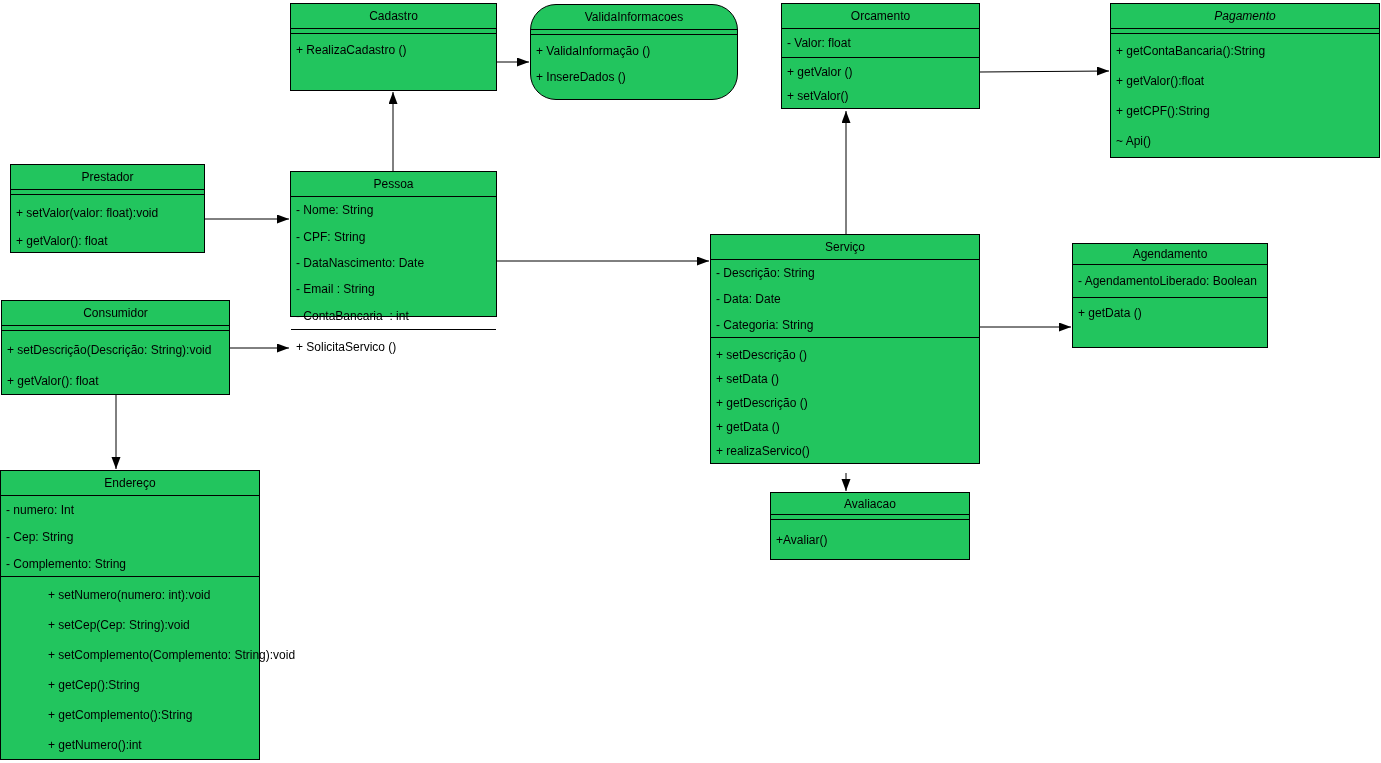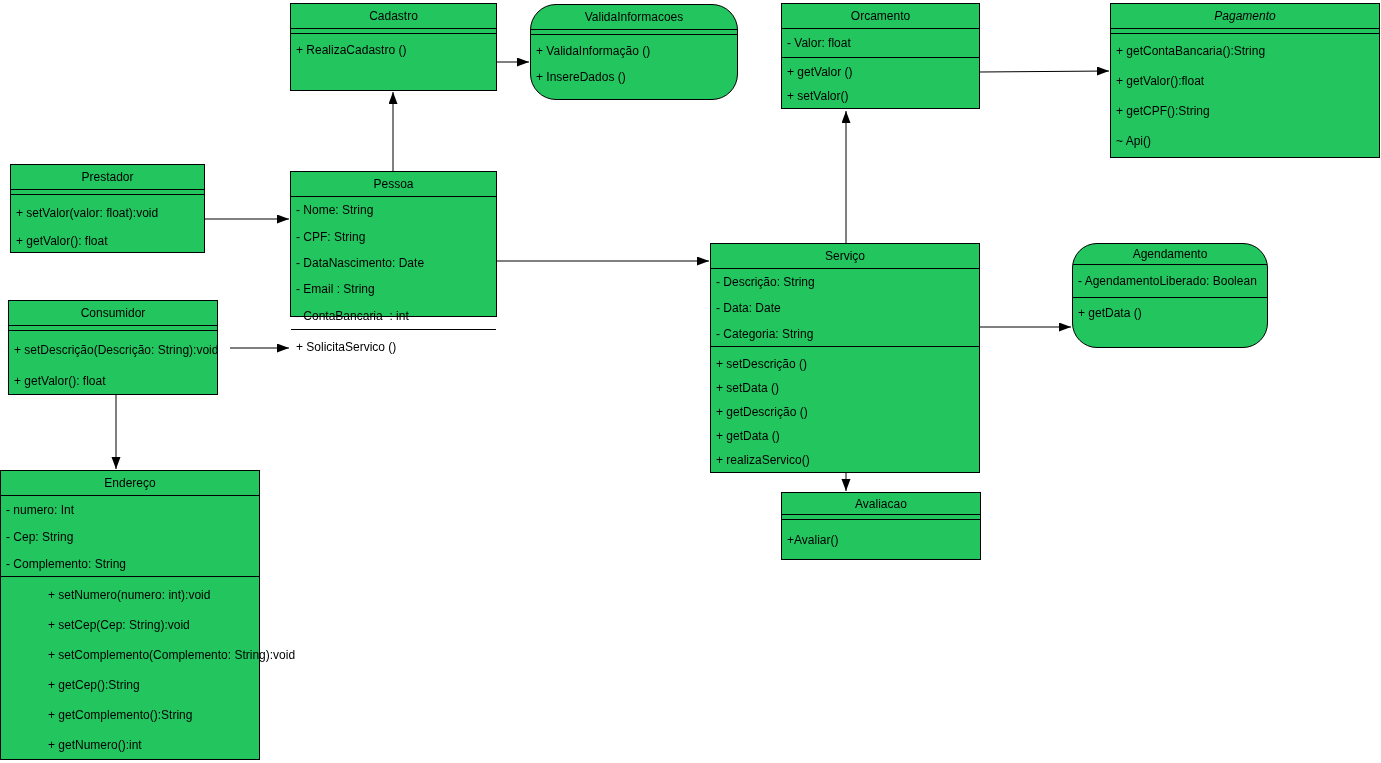--- a/index.html
+++ b/index.html
@@ -43,42 +43,42 @@
 
   #cls-prestador{left:10px;top:164px;width:195px;height:89px;}
   #cls-prestador .uml-methods{padding-top:4px;}
   #cls-prestador .uml-methods .row{height:28px;}
 
   #cls-pessoa{left:290px;top:171px;width:207px;height:146px;}
   #cls-pessoa .uml-attrs{height:133px;}
   #cls-pessoa .uml-attrs .row{height:26.4px;}
   #cls-pessoa .uml-methods{padding-top:4px;}
 
-  #cls-consumidor{left:8px;top:300px;width:210px;height:95px;}
+  #cls-consumidor{left:1px;top:300px;width:229px;height:95px;}
   #cls-consumidor .uml-methods{padding-top:3px;}
   #cls-consumidor .uml-methods .row{height:31px;}
 
-  #cls-servico{left:710px;top:243px;width:270px;height:230px;}
+  #cls-servico{left:710px;top:234px;width:270px;height:230px;}
   #cls-servico .uml-attrs{height:78px;}
   #cls-servico .uml-methods{padding-top:5px;}
   #cls-servico .uml-methods .row{height:24px;}
 
-  #cls-agendamento{left:1072px;top:243px;width:196px;height:105px;border-radius:25px;}
+  #cls-agendamento{left:1072px;top:243px;width:196px;height:105px;}
   #cls-agendamento .uml-title{height:20px;}
   #cls-agendamento .uml-attrs{height:33px;}
   #cls-agendamento .uml-attrs .row{height:32px;}
   #cls-agendamento .uml-methods{padding-top:2px;}
 
   #cls-endereco{left:0px;top:470px;width:260px;height:290px;}
   #cls-endereco .uml-attrs{height:81px;}
   #cls-endereco .uml-attrs .row{height:27px;}
   #cls-endereco .uml-methods{padding-top:3px;padding-left:42px;}
   #cls-endereco .uml-methods .row{height:30px;}
 
-  #cls-avaliacao{left:770px;top:492px;width:200px;height:68px;margin-left:11px;}
+  #cls-avaliacao{left:770px;top:492px;width:200px;height:68px;}
   #cls-avaliacao .uml-title{height:21px;}
   #cls-avaliacao .uml-methods{padding-top:7px;}
 </style>
 </head>
 <body>
 
 <svg id="connections" width="1381" height="763">
   <defs>
     <marker id="arrow" markerWidth="13" markerHeight="10" refX="12" refY="4.5" orient="auto" markerUnits="userSpaceOnUse">
       <path d="M0,0 L12,4.5 L0,9 z" fill="#000000"></path>

